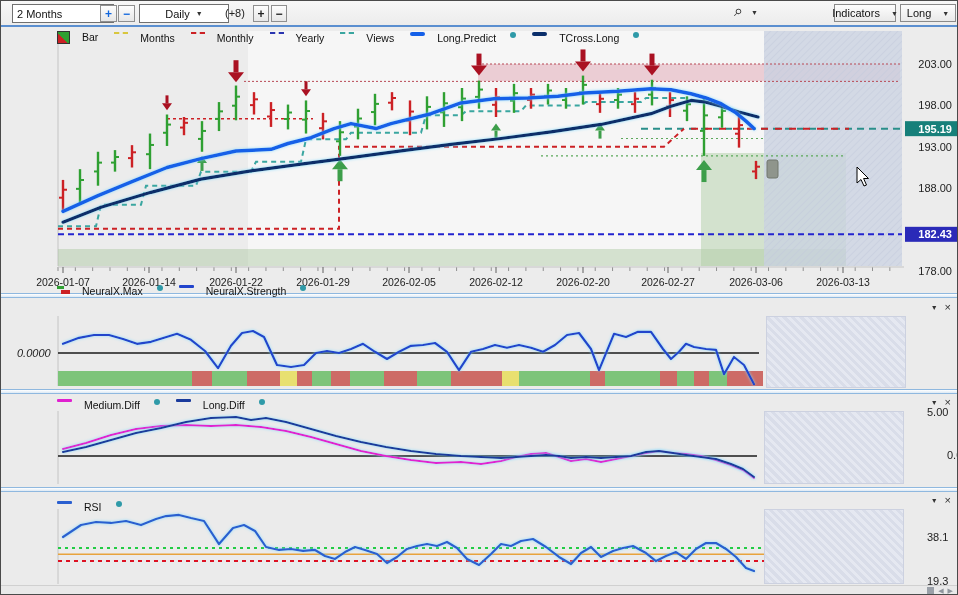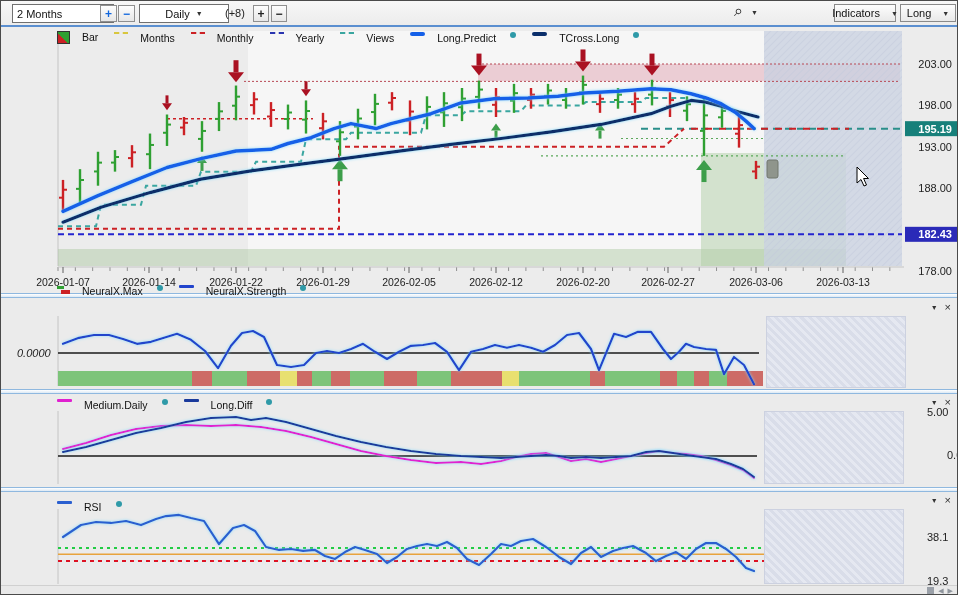--- a/index.html
+++ b/index.html
@@ -569,21 +569,21 @@
       </span>
       <span class="item">
         <span class="sw-thin" style="background: rgb(34, 68, 204);"></span>
         <span>NeuralX.Strength</span>
         <span class="dot"></span>
       </span>
     </div>
   <div class="legend" style="left:56px;top:398px;">
       <span class="item">
         <span class="sw-thin" style="background: rgb(224, 32, 208);"></span>
-        <span>Medium.Daily</span>
+        <span>Medium.Diff</span>
         <span class="dot"></span>
       </span>
       <span class="item">
         <span class="sw-thin" style="background: rgb(26, 58, 156);"></span>
         <span>Long.Diff</span>
         <span class="dot"></span>
       </span>
     </div>
   <div class="legend" style="left:56px;top:500px;">
       <span class="item">

